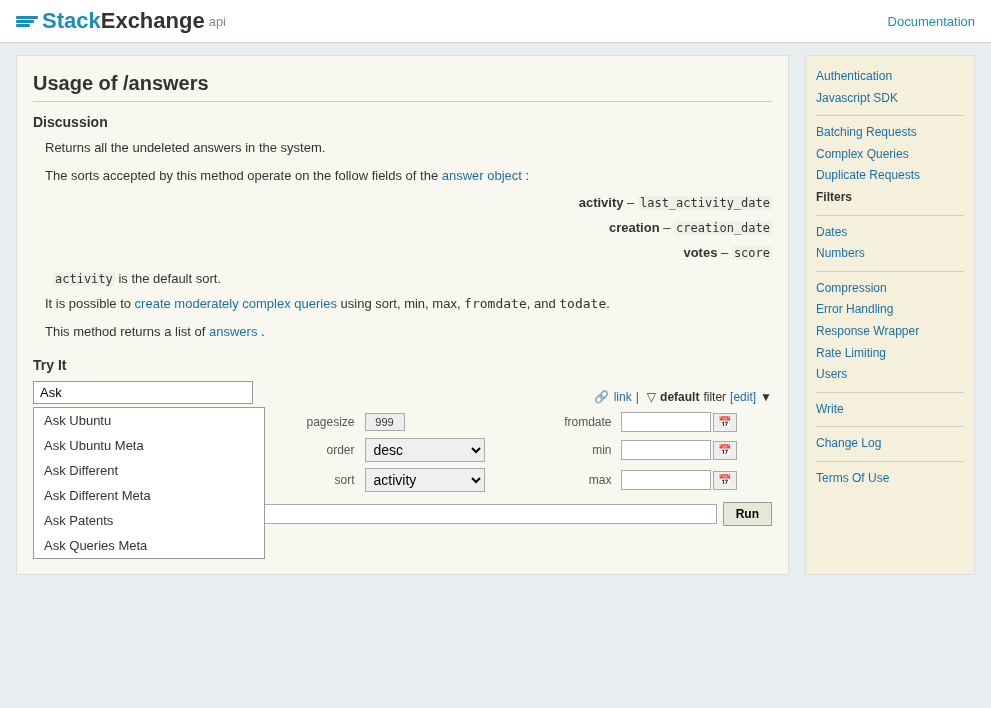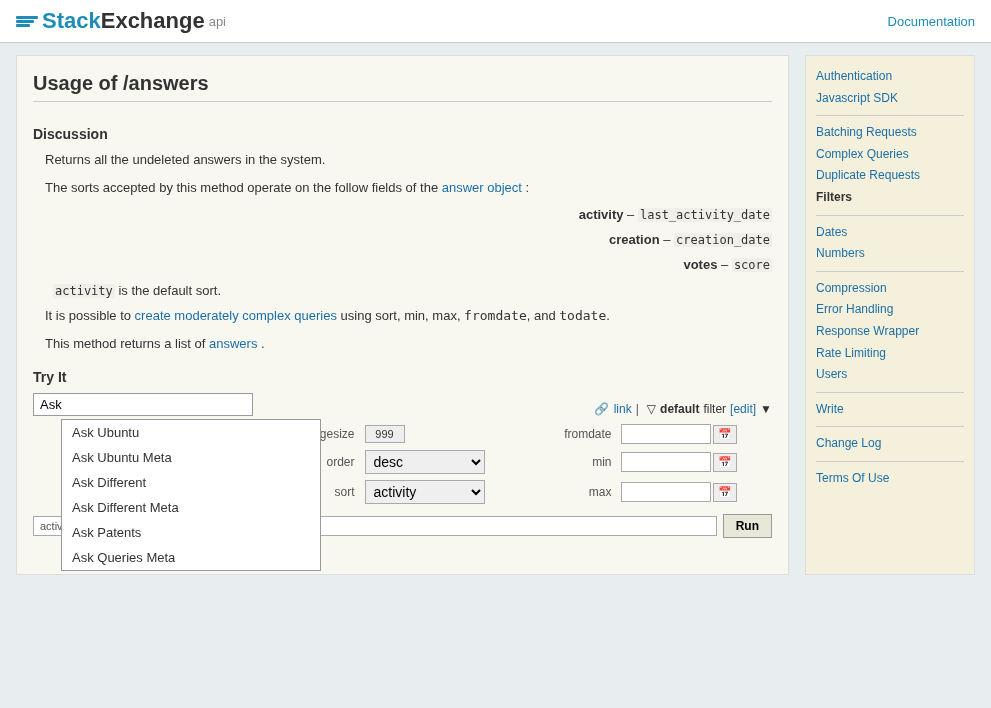--- a/index.html
+++ b/index.html
@@ -12,21 +12,21 @@
     #logo-text span { color: #1c8cb8; }
     #logo-api { font-size: 13px; color: #888; margin-left: 4px; }
     #header-doc-link { color: #1c8cb8; text-decoration: none; font-size: 13px; }
 
     
     #layout { display: flex; padding: 12px 16px; gap: 16px; }
     #main { flex: 1; background: #f8f8f0; border: 1px solid #ddd; padding: 16px; min-height: 520px; }
     #sidebar { width: 170px; background: #f5f0dc; border: 1px solid #ddd; padding: 10px; font-size: 12px; }
 
     
-    #page-title { font-size: 20px; font-weight: bold; color: #333; margin-bottom: 24px; border-bottom: 1px solid #ccc; padding-bottom: 6px; }
+    #page-title { font-size: 20px; font-weight: bold; color: #333; margin-bottom: 12px; border-bottom: 1px solid #ccc; padding-bottom: 6px; }
     #discussion-title { font-size: 14px; font-weight: bold; margin-bottom: 8px; }
 
     .content-block { padding-left: 12px; }
     .content-block p { margin-bottom: 8px; line-height: 1.5; }
     .content-block a { color: #1c6fa6; text-decoration: none; }
 
     .sort-fields { margin: 8px 0; padding-left: 8px; text-align: right; }
     .sort-fields div { margin-bottom: 4px; line-height: 1.6; }
     .sort-fields strong { font-weight: bold; }
     .sort-fields code { font-family: monospace; font-size: 12px; background: #f0f0e8; padding: 0 2px; }
@@ -34,21 +34,21 @@
     .default-sort { margin: 8px 0; padding-left: 8px; }
     .default-sort code { font-family: monospace; font-size: 12px; background: #f0f0e8; padding: 0 2px; }
 
     
     #try-it { margin-top: 16px; }
     #try-it-title { font-size: 14px; font-weight: bold; margin-bottom: 8px; }
 
     #try-it-bar { display: flex; align-items: flex-end; gap: 8px; margin-bottom: 8px; position: relative; }
     #site-input { border: 1px solid #999; padding: 3px 6px; width: 220px; font-size: 13px; }
 
-    .autocomplete-dropdown { position: absolute; top: 26px; left: 0; width: 260px; background: #fff; border: 1px solid #999; z-index: 10; margin-left: 28px; }
+    .autocomplete-dropdown { position: absolute; top: 26px; left: 0; width: 232px; background: #fff; border: 1px solid #999; z-index: 10; }
     .autocomplete-item { padding: 5px 10px; cursor: pointer; font-size: 13px; }
 
     .link-area { display: flex; align-items: center; gap: 4px; color: #555; font-size: 12px; }
     .link-area a { color: #1c6fa6; text-decoration: none; }
     .filter-area { display: flex; align-items: center; gap: 4px; font-size: 12px; color: #333; }
     .filter-area a { color: #1c6fa6; text-decoration: none; }
     .spacer { flex: 1; }
 
     #params-grid { display: grid; grid-template-columns: auto auto auto auto auto auto; gap: 6px 10px; align-items: center; margin-bottom: 10px; font-size: 12px; }
     .param-label { text-align: right; color: #555; }

